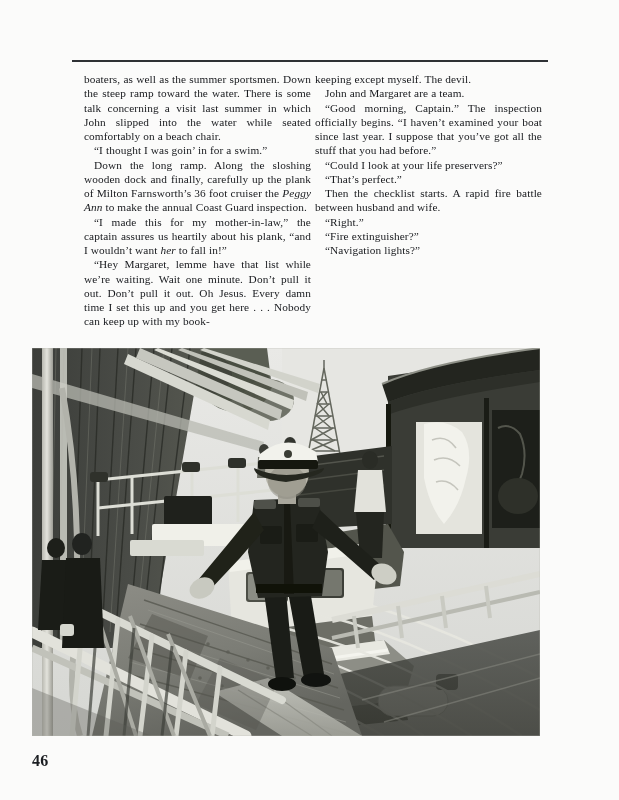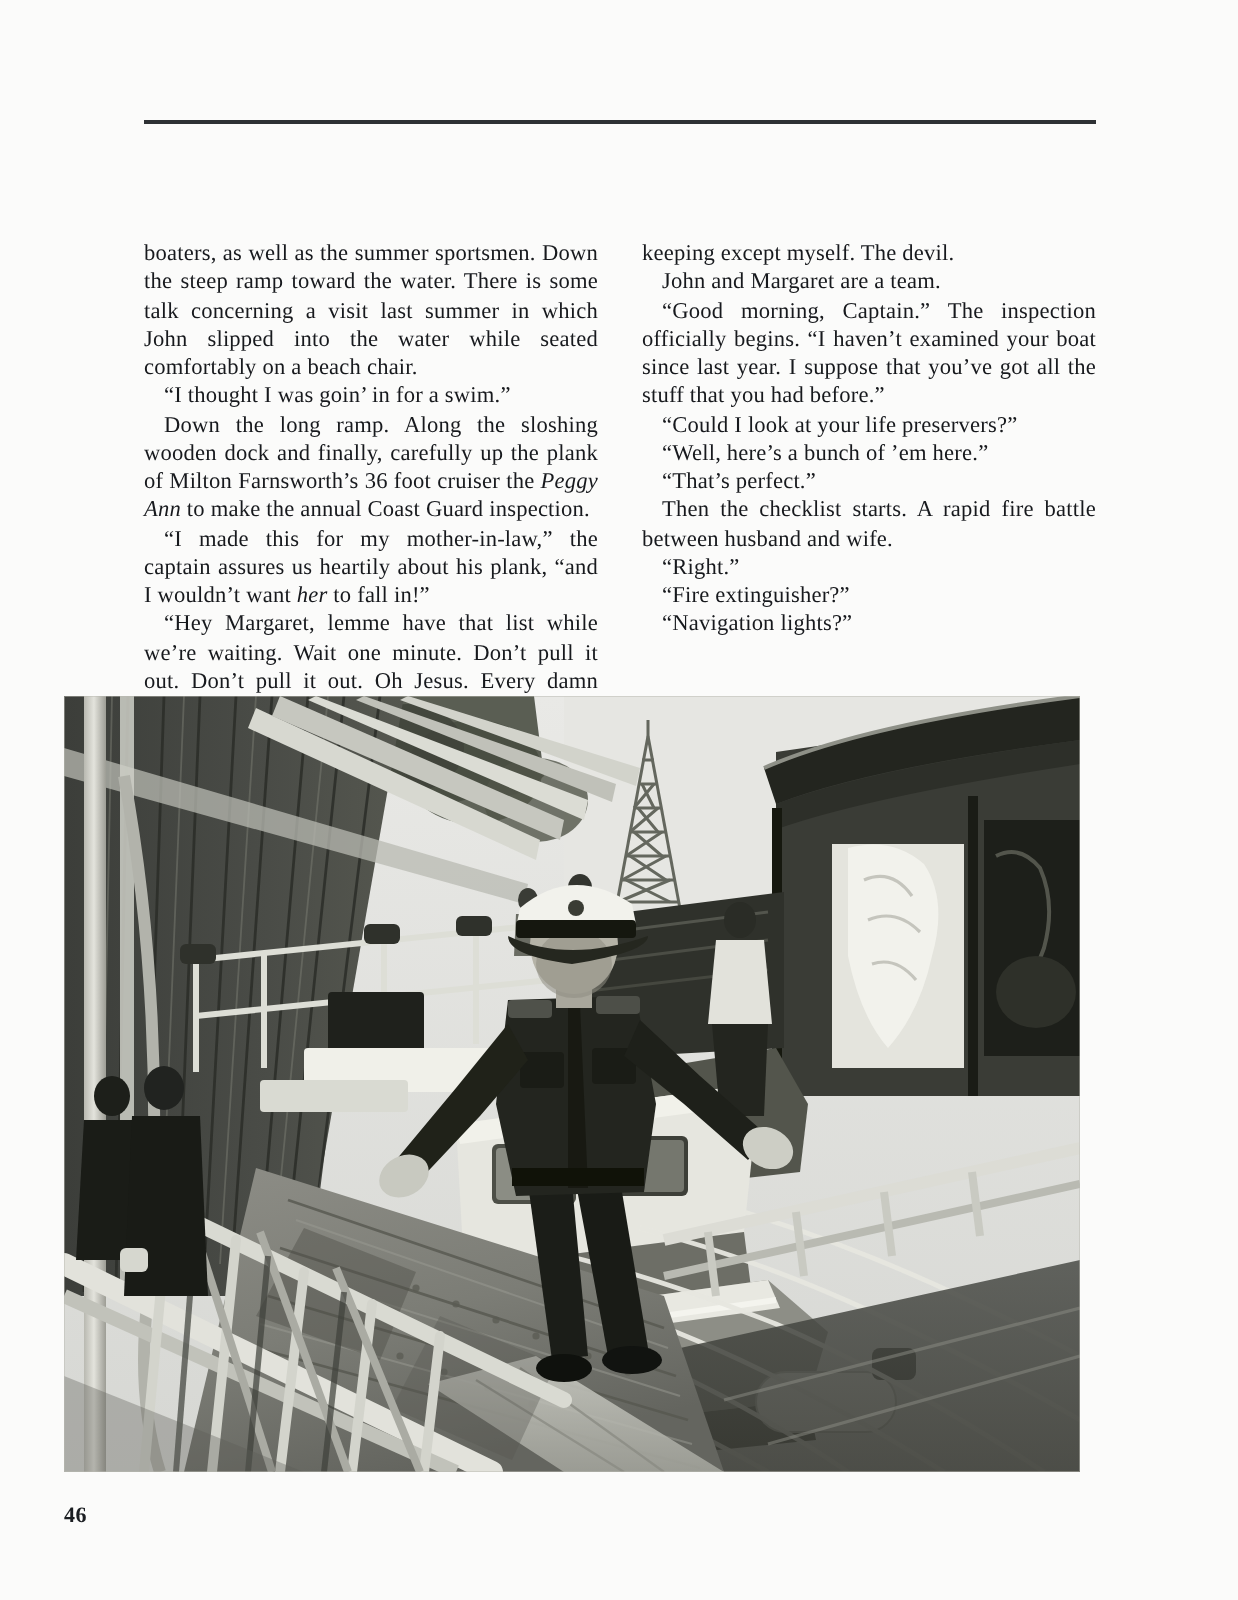--- a/index.html
+++ b/index.html
@@ -30,26 +30,25 @@
     left: 72px;
     top: 60px;
     width: 476px;
     height: 2px;
     background: #2e3134;
   }
 
   
   .columns {
     position: absolute;
-    left: 72px;
+    left: 84px;
     top: 72px;
     width: 476px;
     display: flex;
-    gap: 22px;
-    margin-top: 48px;
+    gap: 4px;
   }
   .col {
     width: 227px;
     font-size: 11.3px;
     line-height: 14.25px;
     text-align: justify;
     text-justify: inter-word;
     letter-spacing: 0.1px;
     color: #17191d;
   }
@@ -72,21 +71,21 @@
     overflow: hidden;
     background: #cfd0cc;
   }
   .photo-wrap svg { display: block; }
 
   
   .folio {
     position: absolute;
     left: 32px;
     top: 752px;
-    font-size: 11px;
+    font-size: 16px;
     font-weight: bold;
     letter-spacing: 0.3px;
     color: #1b1e22;
     font-family: "Liberation Serif", serif;
   }
 </style>
 </head>
 <body>
 
 <div class="page">
@@ -101,21 +100,20 @@
       <p class="ind"><span>Down the long ramp. Along the sloshing wooden dock and finally, carefully up the plank of Milton Farnsworth’s 36 foot cruiser the </span><i>Peggy Ann</i><span> to make the annual Coast Guard inspection.</span></p>
       <p class="ind"><span>“I made this for my mother-in-law,” the captain assures us heartily about his plank, “and I wouldn’t want </span><i>her</i><span> to fall in!”</span></p>
       <p class="ind">“Hey Margaret, lemme have that list while we’re waiting. Wait one minute. Don’t pull it out. Don’t pull it out. Oh Jesus. Every damn time I set this up and you get here . . . Nobody can keep up with my book-</p>
     </div>
 
     <div class="col">
       <p>keeping except myself. The devil.</p>
       <p class="ind">John and Margaret are a team.</p>
       <p class="ind">“Good morning, Captain.” The inspection officially begins. “I haven’t examined your boat since last year. I suppose that you’ve got all the stuff that you had before.”</p>
       <p class="ind">“Could I look at your life preservers?”</p>
-      <p class="ind">“Well, here’s a bunch of ’em here.”</p>
       <p class="ind">“That’s perfect.”</p>
       <p class="ind">Then the checklist starts. A rapid fire battle between husband and wife.</p>
       <p class="ind">“Right.”</p>
       <p class="ind">“Fire extinguisher?”</p>
       <p class="ind">“Navigation lights?”</p>
     </div>
 
   </div>
 
   <div class="photo-wrap">

